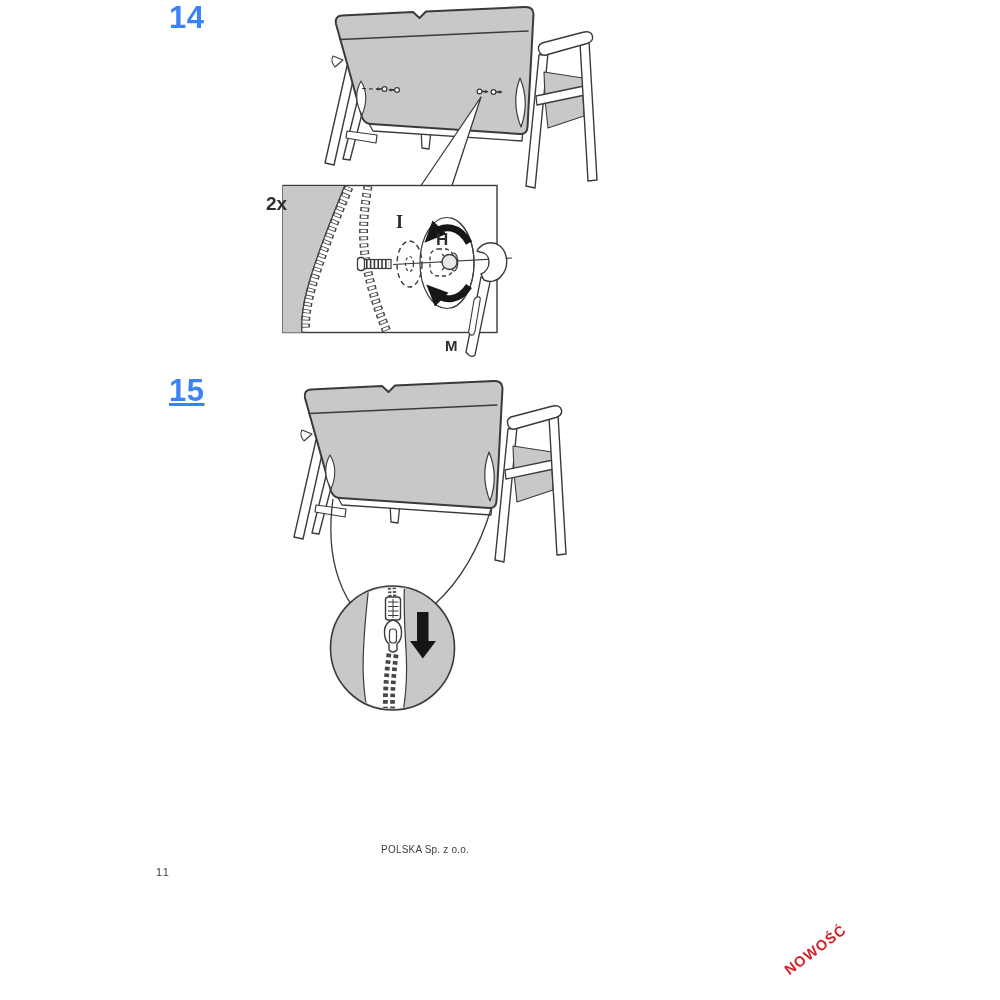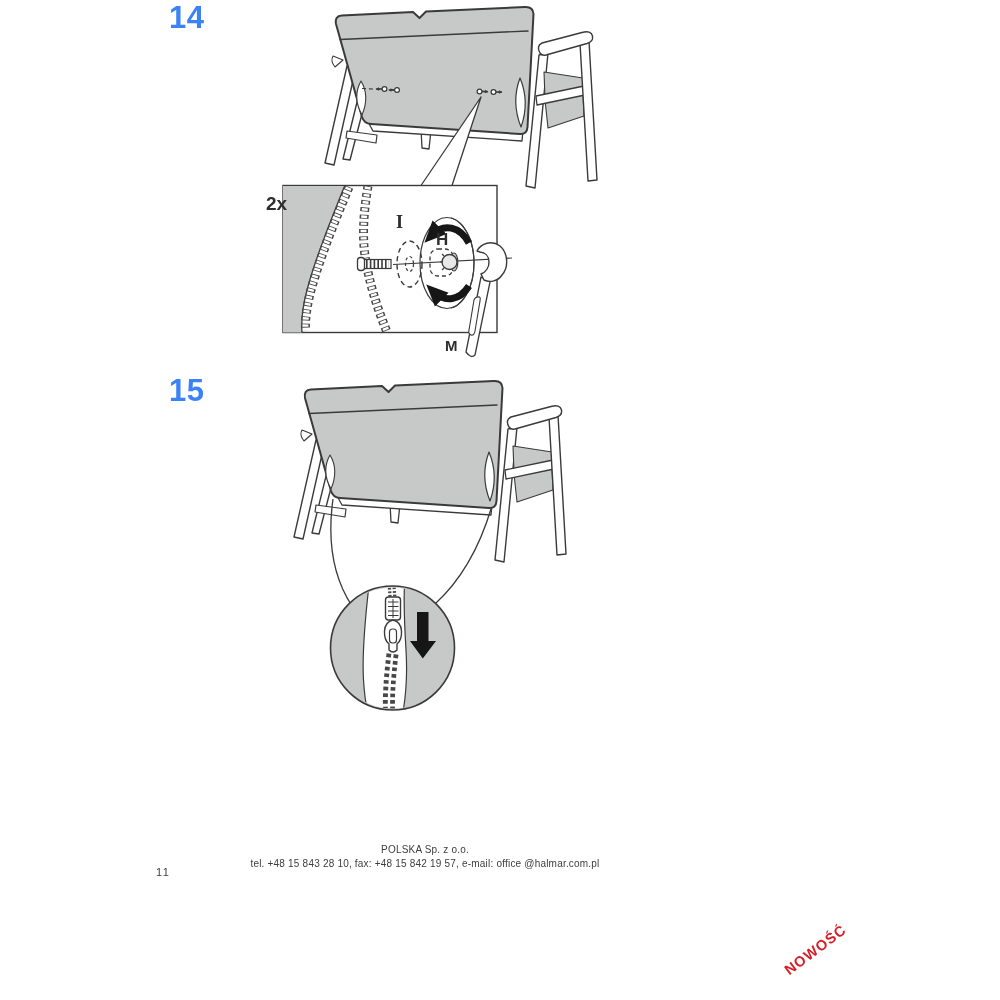--- a/index.html
+++ b/index.html
@@ -165,27 +165,26 @@
         <path d="M388,602 L398.5,602 M388,606.5 L398.5,606.5 M388,611 L398.5,611 M388,615.5 L398.5,615.5 M393,599 L393,618" fill="none" stroke-width="1"></path>
         <path d="M393,620 Q401,622 401.5,631 Q402,640 397,644 L397,650 Q393,654 389,650 L389,644 Q384,640 384.5,631 Q385,622 393,620 Z" fill="#fff" stroke-width="1.4"></path>
         <rect x="389.5" y="629" width="7" height="14" rx="3" fill="none" stroke-width="1.2"></rect>
       </g>
       <path d="M417,612 L428.5,612 L428.5,641 L436,641 L422.8,658.5 L410,641 L417,641 Z" fill="#161616"></path>
     </g>
   </g>
 </svg>
 
 <div class="abs step-num" style="left:169px;top:0px;">14</div>
-<div class="abs step-num" style="left:169px;top:373px;">15</div>
+<div class="abs step-num" style="left:169px;top:373px;text-decoration:underline;">15</div>
 
 <div class="abs" id="qty-label" style="left:266px;top:193px;">2x</div>
 <div class="abs part-label" id="washer-label" style="left:396px;top:212px;">I</div>
 <div class="abs part-label" id="nut-label" style="left:436px;top:230px;">H</div>
 <div class="abs part-label" id="wrench-label" style="left:445px;top:337px;">M</div>
 
 <div class="abs" id="page-number">11</div>
 
 <div class="abs" id="footer">
   <div>POLSKA Sp. z o.o.</div>
-  <div>tel. +48 15 843 28 10, fax: +48 15 842 19 57, e-mail: office @halmar.com.pl</div>
 </div>
 
 <div class="abs" id="novelty-badge">NOWOŚĆ</div>
 
 </body></html>

